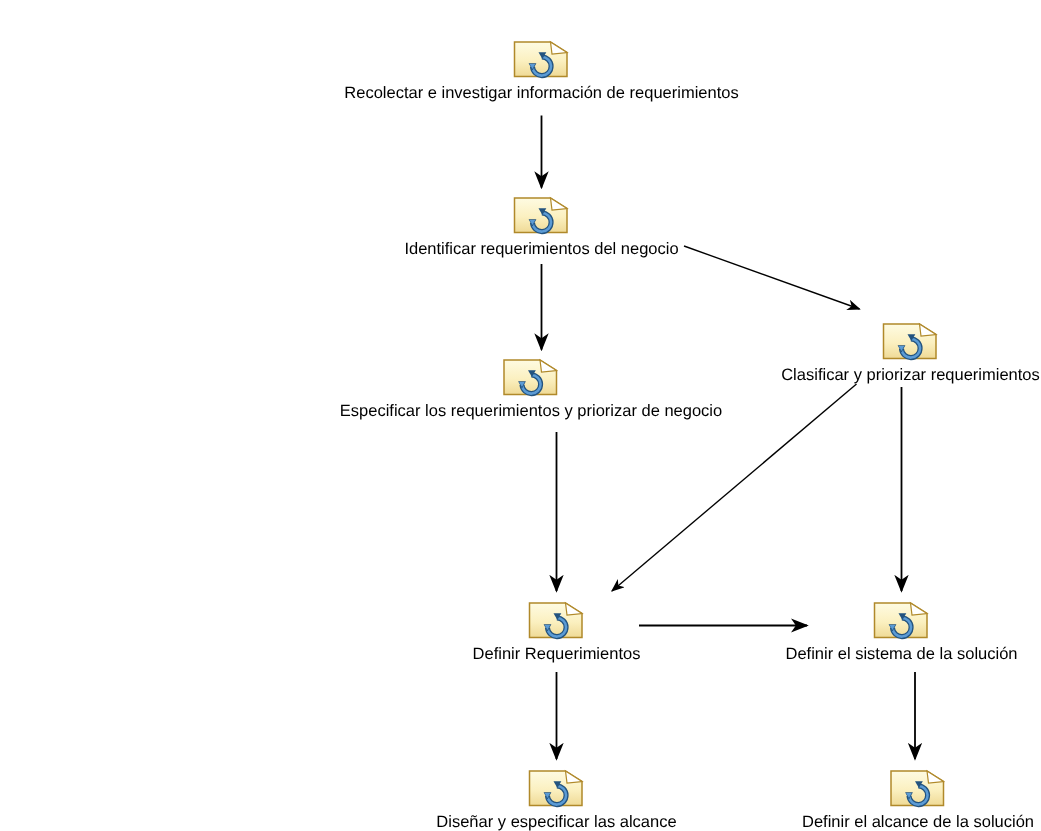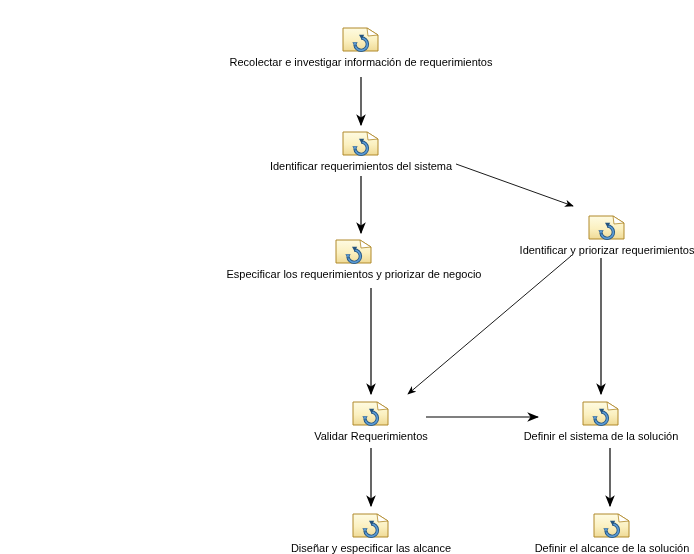--- a/index.html
+++ b/index.html
@@ -100,39 +100,39 @@
       <div class="node" style="left: 361px; top: 24px;">
         <svg class="node-icon" viewBox="0 0 38 30" width="38" height="30">
           <use xlink:href="#node-glyph"></use>
         </svg>
         <div class="node-label">Recolectar e investigar información de requerimientos</div>
       </div>
       <div class="node" style="left: 361px; top: 128px;">
         <svg class="node-icon" viewBox="0 0 38 30" width="38" height="30">
           <use xlink:href="#node-glyph"></use>
         </svg>
-        <div class="node-label">Identificar requerimientos del sistema</div>
+        <div class="node-label">Identificar requerimientos del negocio</div>
       </div>
       <div class="node" style="left: 354px; top: 236px;">
         <svg class="node-icon" viewBox="0 0 38 30" width="38" height="30">
           <use xlink:href="#node-glyph"></use>
         </svg>
         <div class="node-label">Especificar los requerimientos y priorizar de negocio</div>
       </div>
       <div class="node" style="left: 607px; top: 212px;">
         <svg class="node-icon" viewBox="0 0 38 30" width="38" height="30">
           <use xlink:href="#node-glyph"></use>
         </svg>
-        <div class="node-label">Identificar y priorizar requerimientos</div>
+        <div class="node-label">Clasificar y priorizar requerimientos</div>
       </div>
       <div class="node" style="left: 371px; top: 398px;">
         <svg class="node-icon" viewBox="0 0 38 30" width="38" height="30">
           <use xlink:href="#node-glyph"></use>
         </svg>
-        <div class="node-label">Validar Requerimientos</div>
+        <div class="node-label">Definir Requerimientos</div>
       </div>
       <div class="node" style="left: 601px; top: 398px;">
         <svg class="node-icon" viewBox="0 0 38 30" width="38" height="30">
           <use xlink:href="#node-glyph"></use>
         </svg>
         <div class="node-label">Definir el sistema de la solución</div>
       </div>
       <div class="node" style="left: 371px; top: 510px;">
         <svg class="node-icon" viewBox="0 0 38 30" width="38" height="30">
           <use xlink:href="#node-glyph"></use>

